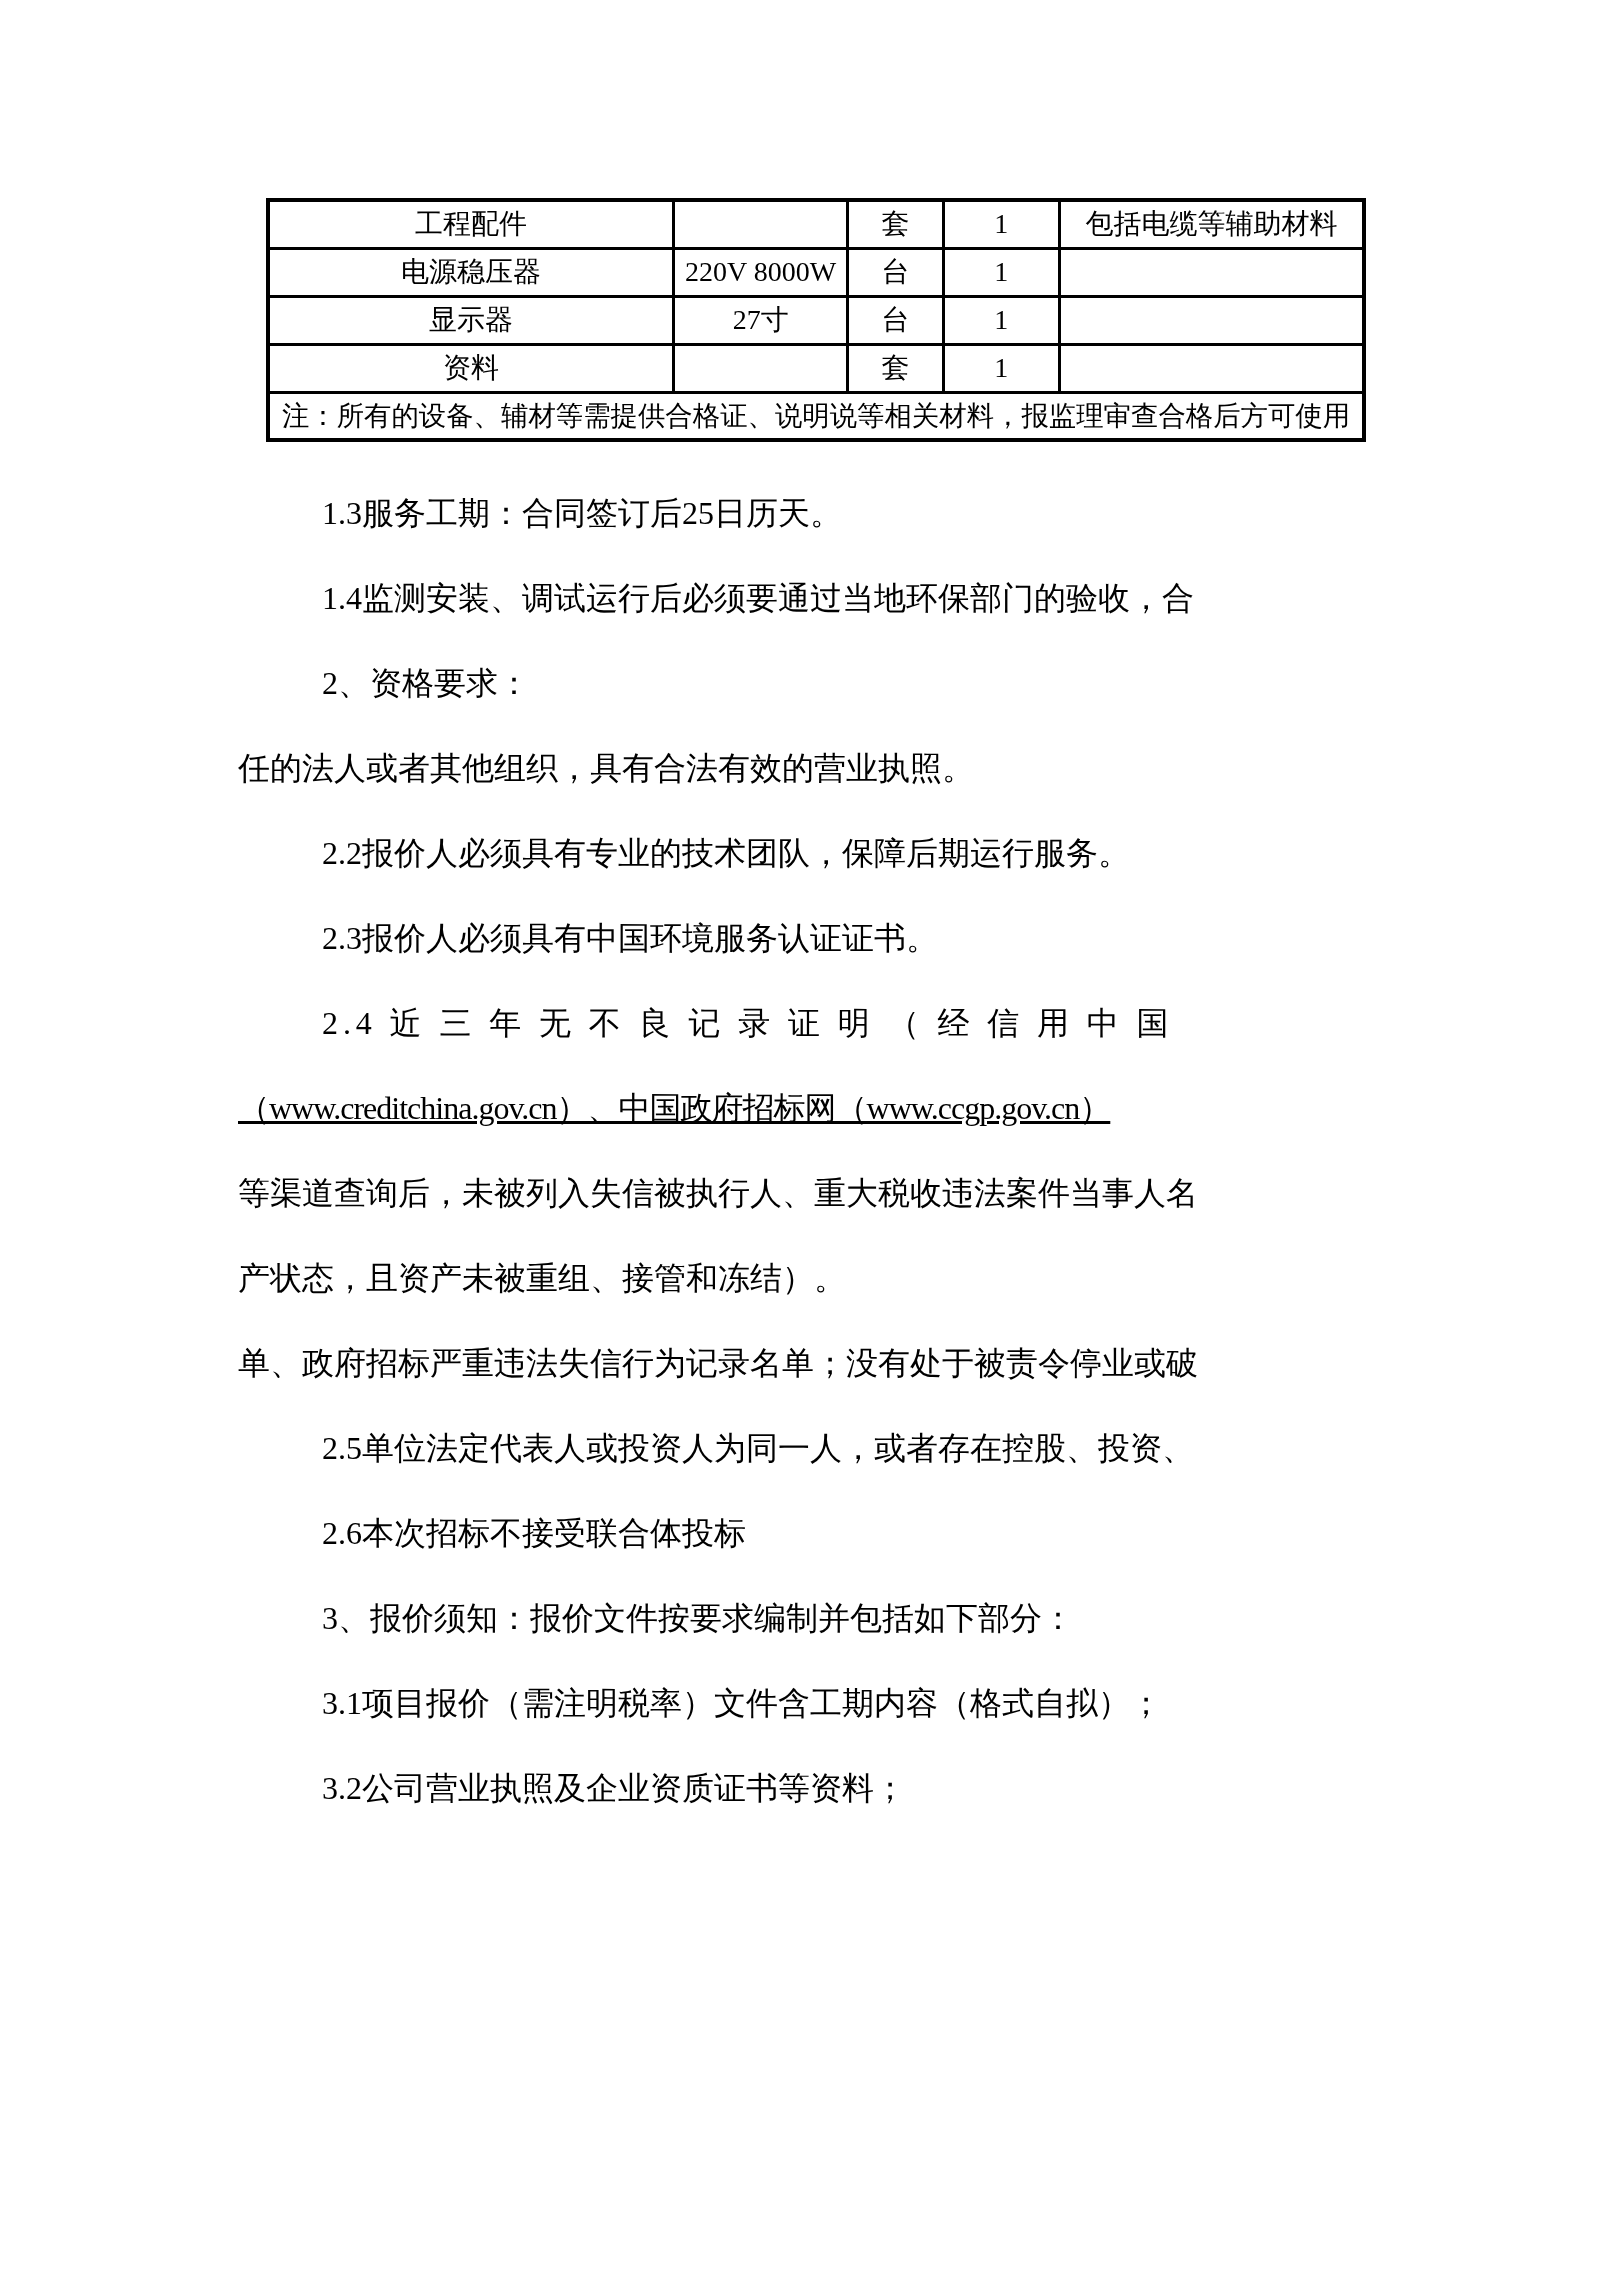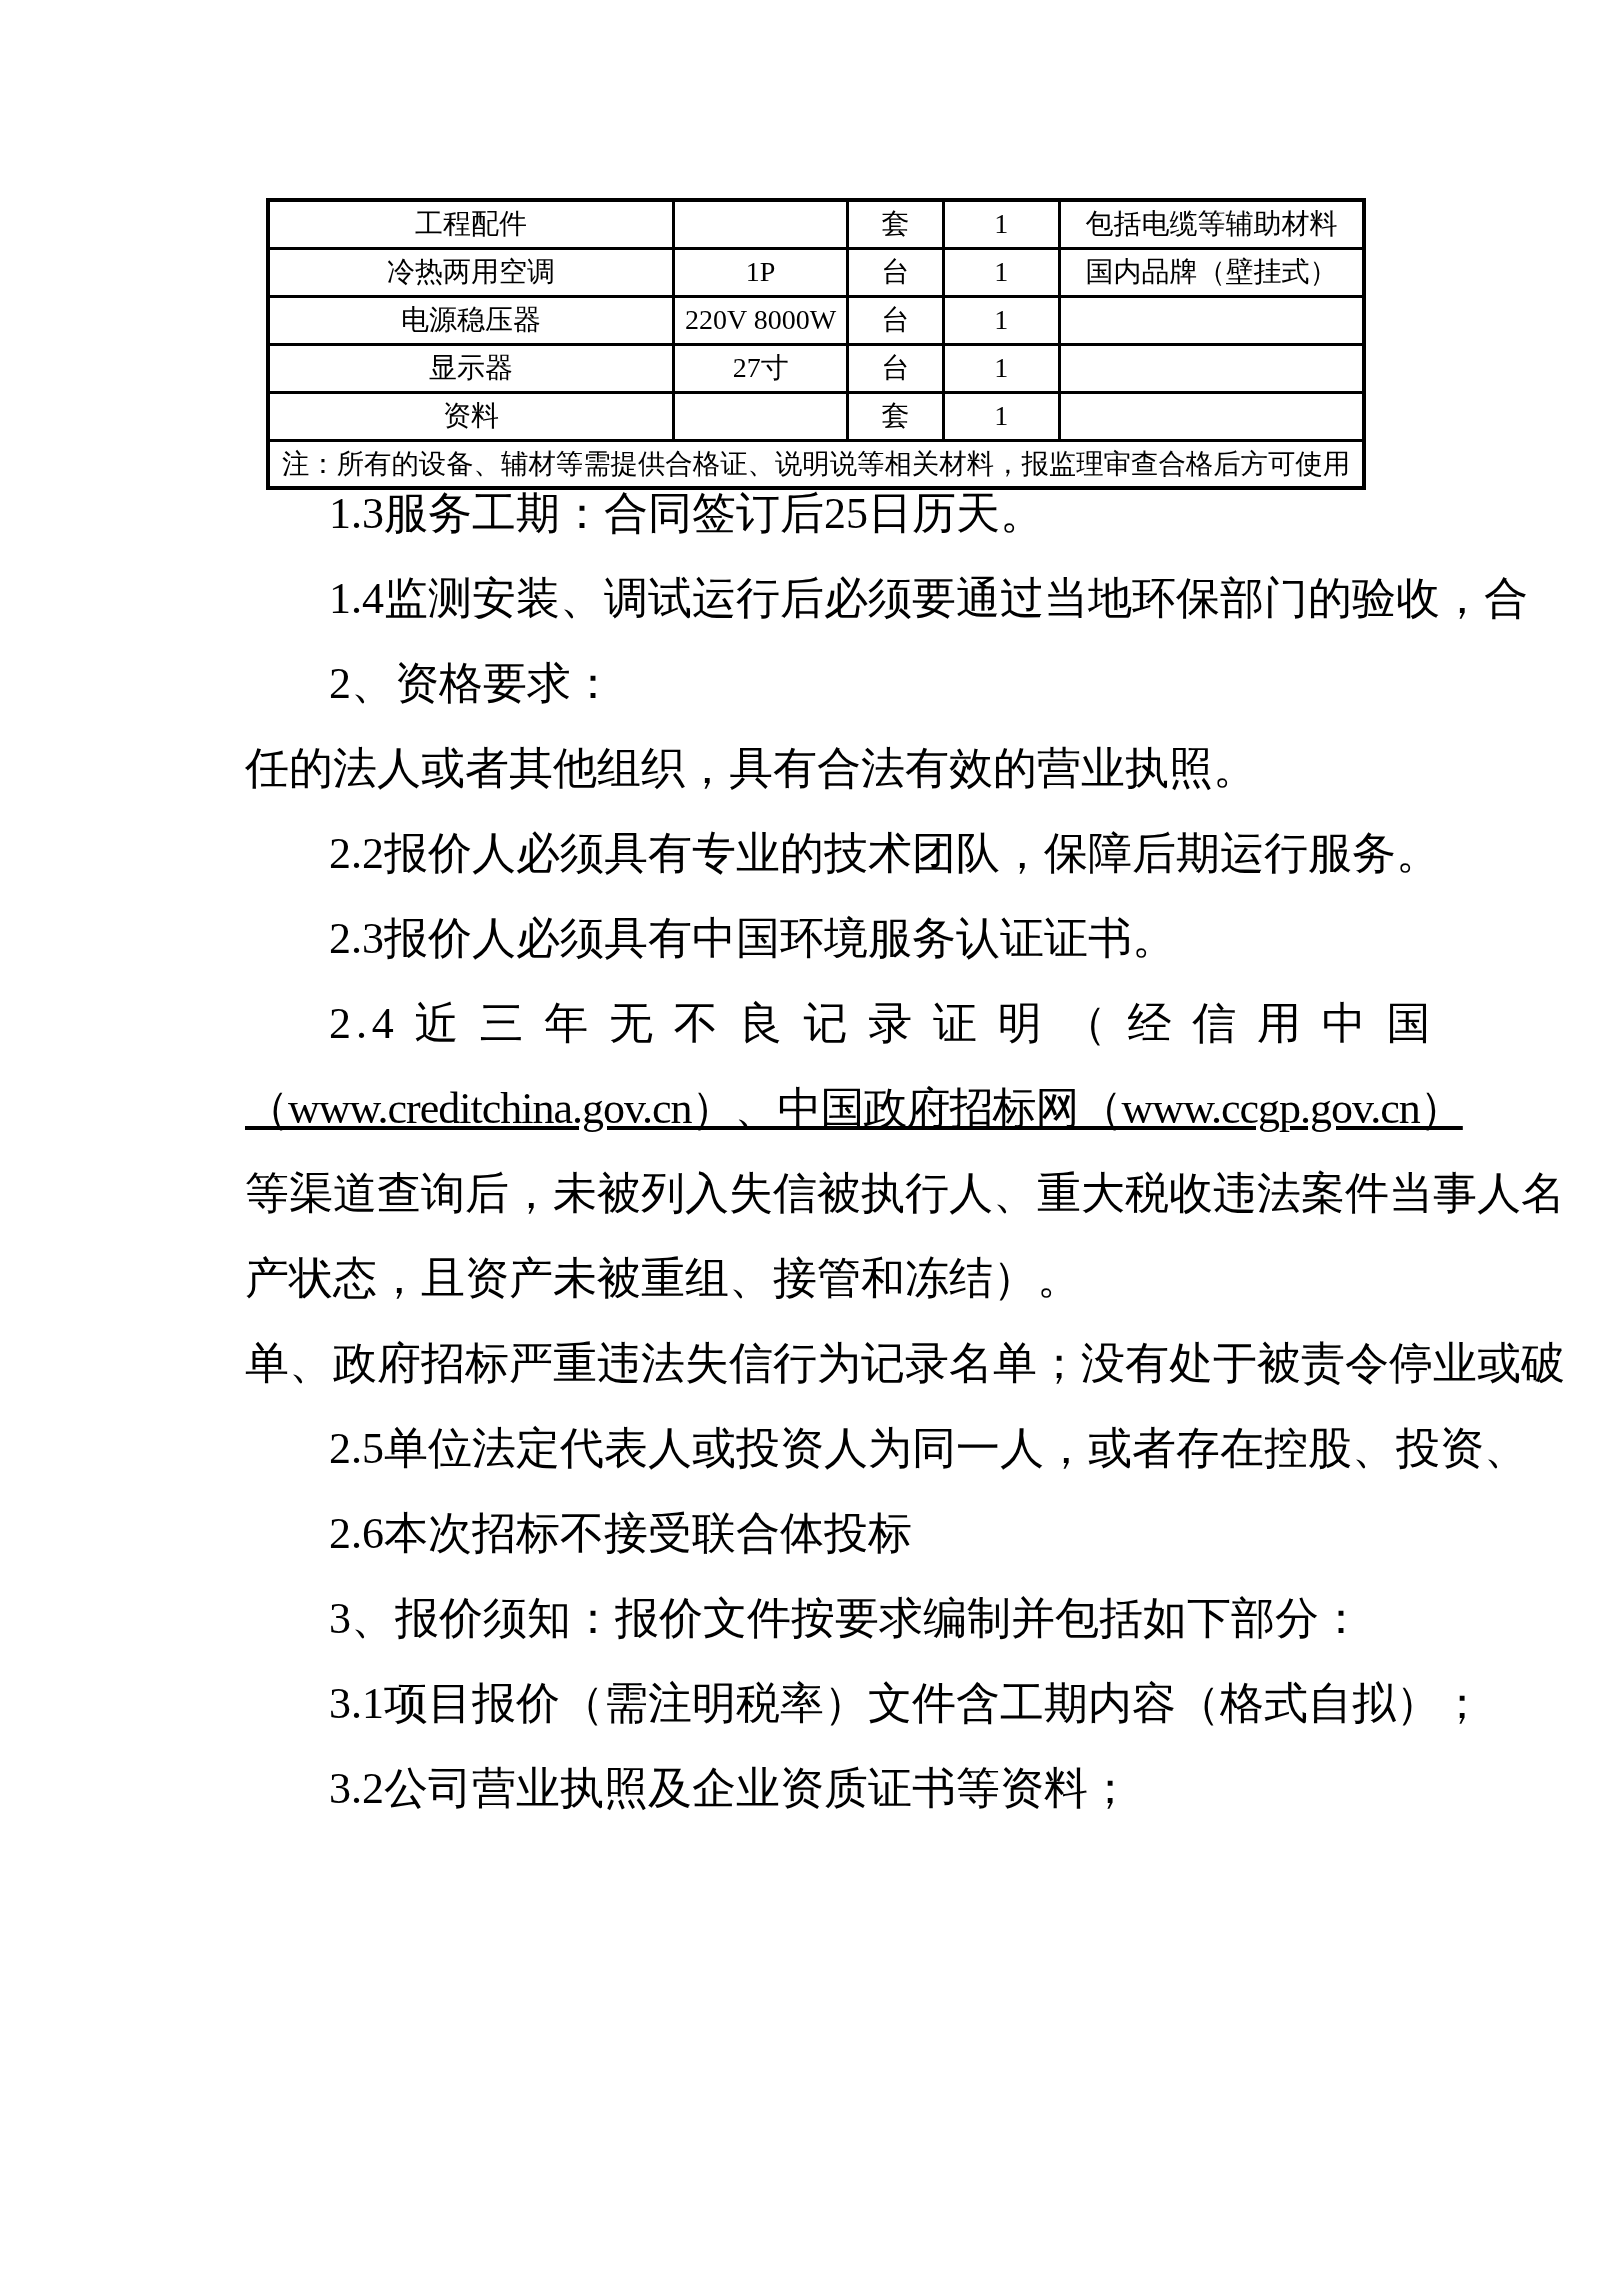--- a/index.html
+++ b/index.html
@@ -13,22 +13,22 @@
     border-collapse:collapse;table-layout:fixed;border:4.9px solid #000;
   }
   table.equip td{
     border:3.9px solid #000;font-size:28px;text-align:center;vertical-align:middle;
     height:45px;padding:0;overflow:hidden;white-space:nowrap;line-height:1.1;
   }
   table.equip tr.note-tr td{
     height:44px;text-align:center;padding:0 7.8px;font-size:27.4px;
   }
   .doc-body{
-    position:absolute;left:245px;top:471px;width:1137px;
-    font-size:44px;line-height:85px;
+    position:absolute;left:238px;top:471px;width:1137px;
+    font-size:32px;line-height:85px;
   }
   .bline{white-space:nowrap;height:85px;overflow:visible;}
   .indent{padding-left:84px;}
   .b{font-weight:normal;}
   .spread{letter-spacing:4.9px;}
   .tight{letter-spacing:-1px;text-decoration:underline;}
 </style>
 </head>
 <body>
 
@@ -42,27 +42,20 @@
       <col style="width:10.6%">
       <col style="width:27.8%">
     </colgroup>
     <tbody>
       <tr>
         <td>工程配件</td>
         <td></td>
         <td>套</td>
         <td>1</td>
         <td>包括电缆等辅助材料</td>
-      </tr>
-      <tr>
-        <td>冷热两用空调</td>
-        <td>1P</td>
-        <td>台</td>
-        <td>1</td>
-        <td>国内品牌（壁挂式）</td>
       </tr>
       <tr>
         <td>电源稳压器</td>
         <td>220V  8000W</td>
         <td>台</td>
         <td>1</td>
         <td></td>
       </tr>
       <tr>
         <td>显示器</td>

